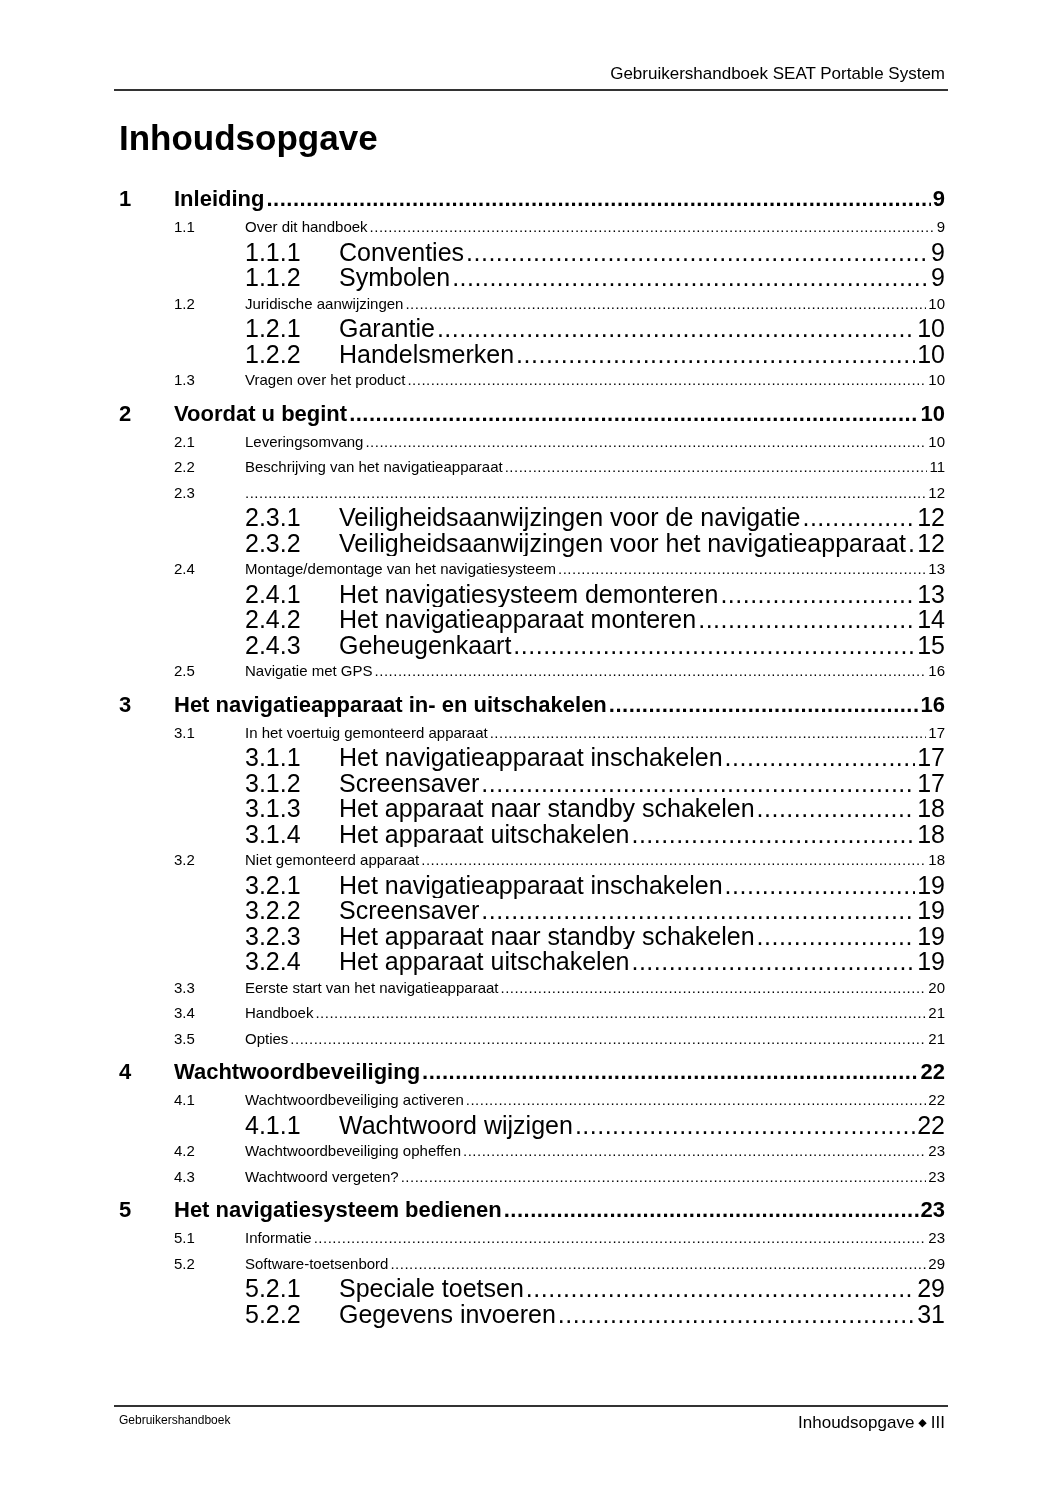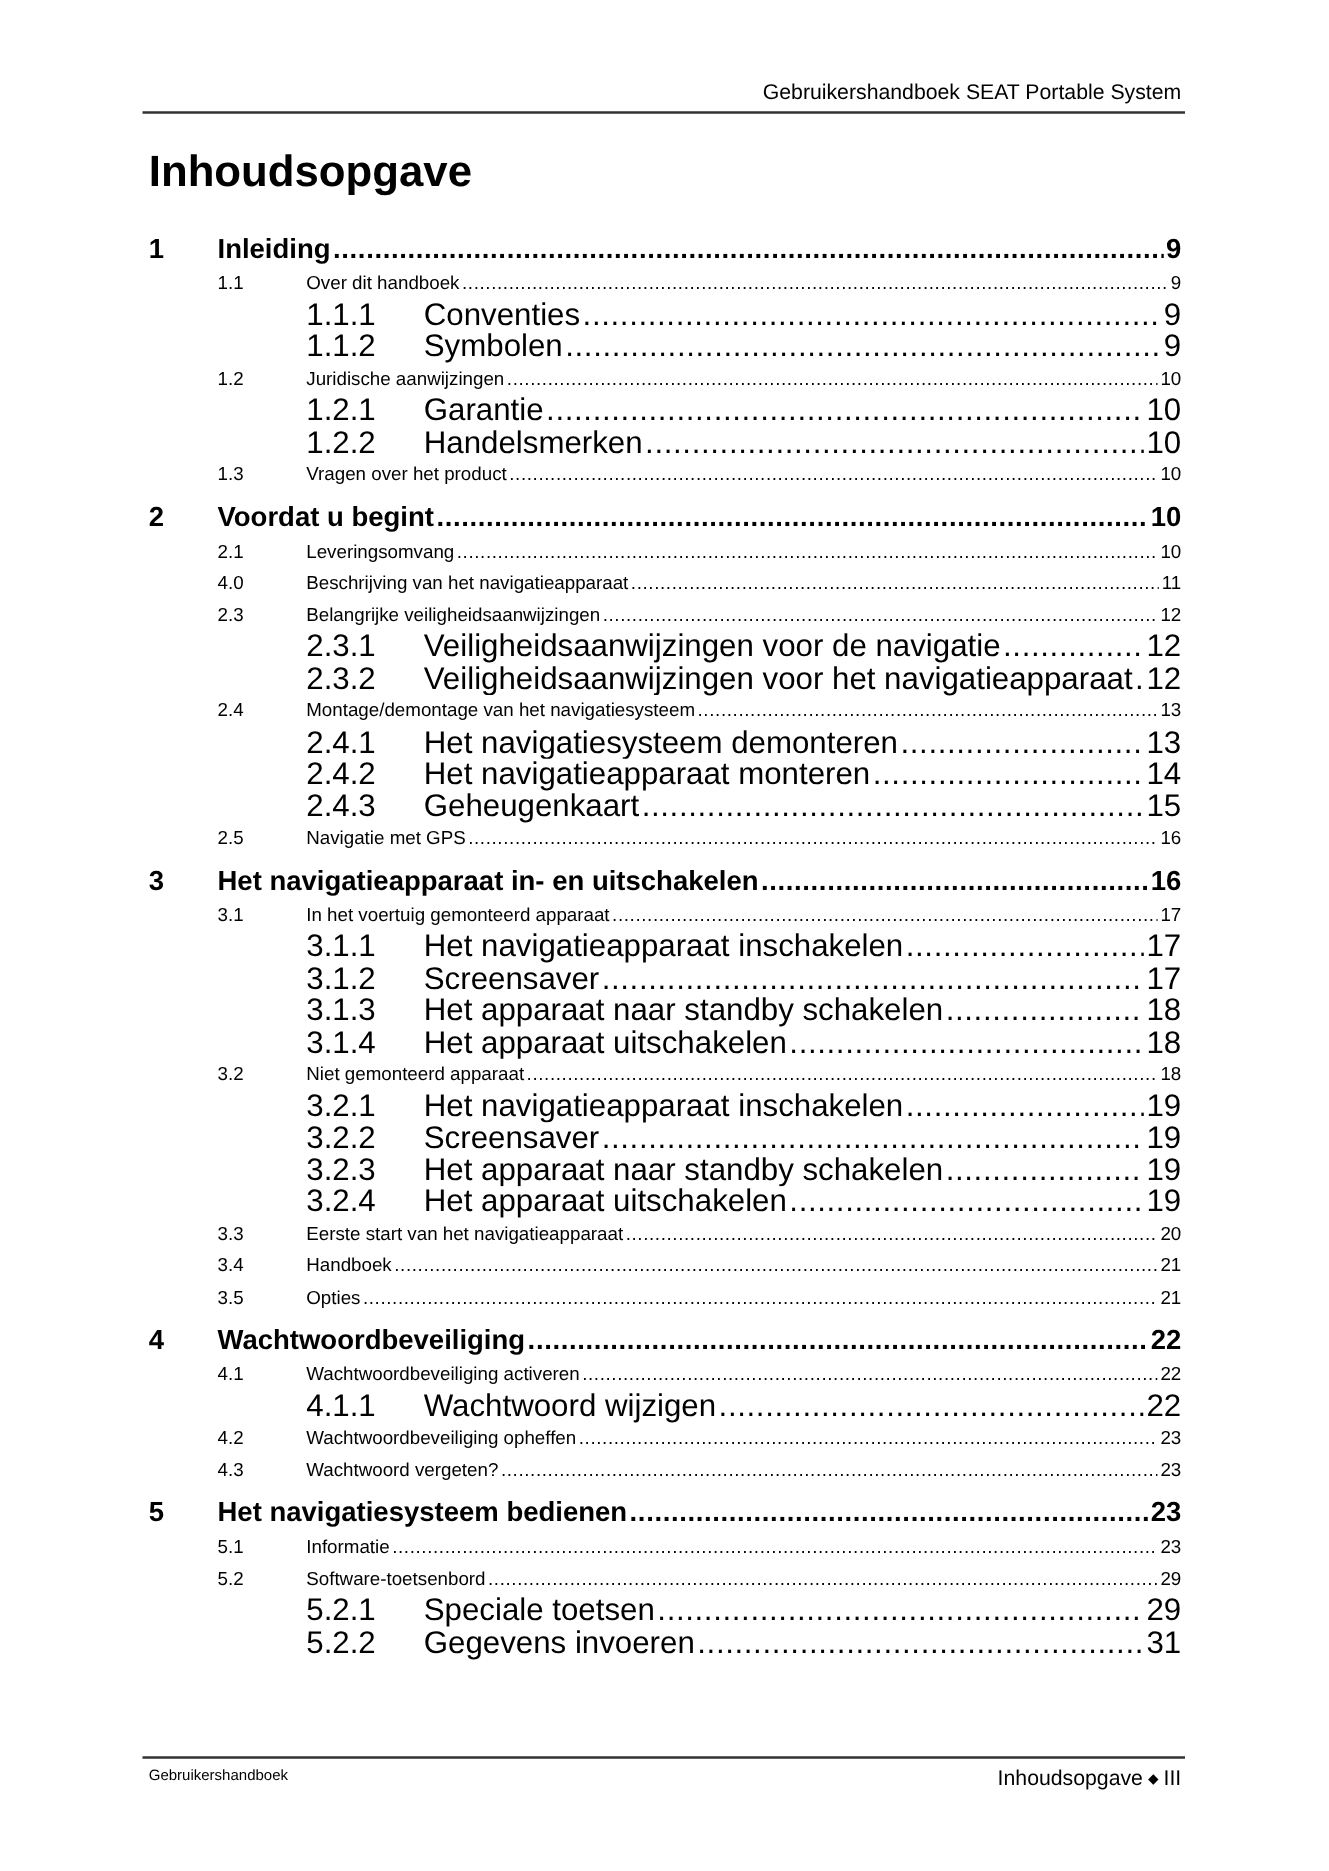--- a/index.html
+++ b/index.html
@@ -91,28 +91,27 @@
       <span class="dots"></span>
       <span class="pg">10</span>
     </div>
     <div class="row l2">
       <span class="num">2.1</span>
       <span class="lbl">Leveringsomvang</span>
       <span class="dots"></span>
       <span class="pg">10</span>
     </div>
     <div class="row l2">
-      <span class="num">4.0</span>
+      <span class="num">2.2</span>
       <span class="lbl">Beschrijving van het navigatieapparaat</span>
       <span class="dots"></span>
       <span class="pg">11</span>
     </div>
     <div class="row l2">
       <span class="num">2.3</span>
-      <span class="lbl">Belangrijke veiligheidsaanwijzingen</span>
       <span class="dots"></span>
       <span class="pg">12</span>
     </div>
     <div class="row l3">
       <span class="num">2.3.1</span>
       <span class="lbl">Veiligheidsaanwijzingen voor de navigatie</span>
       <span class="dots"></span>
       <span class="pg">12</span>
     </div>
     <div class="row l3">

